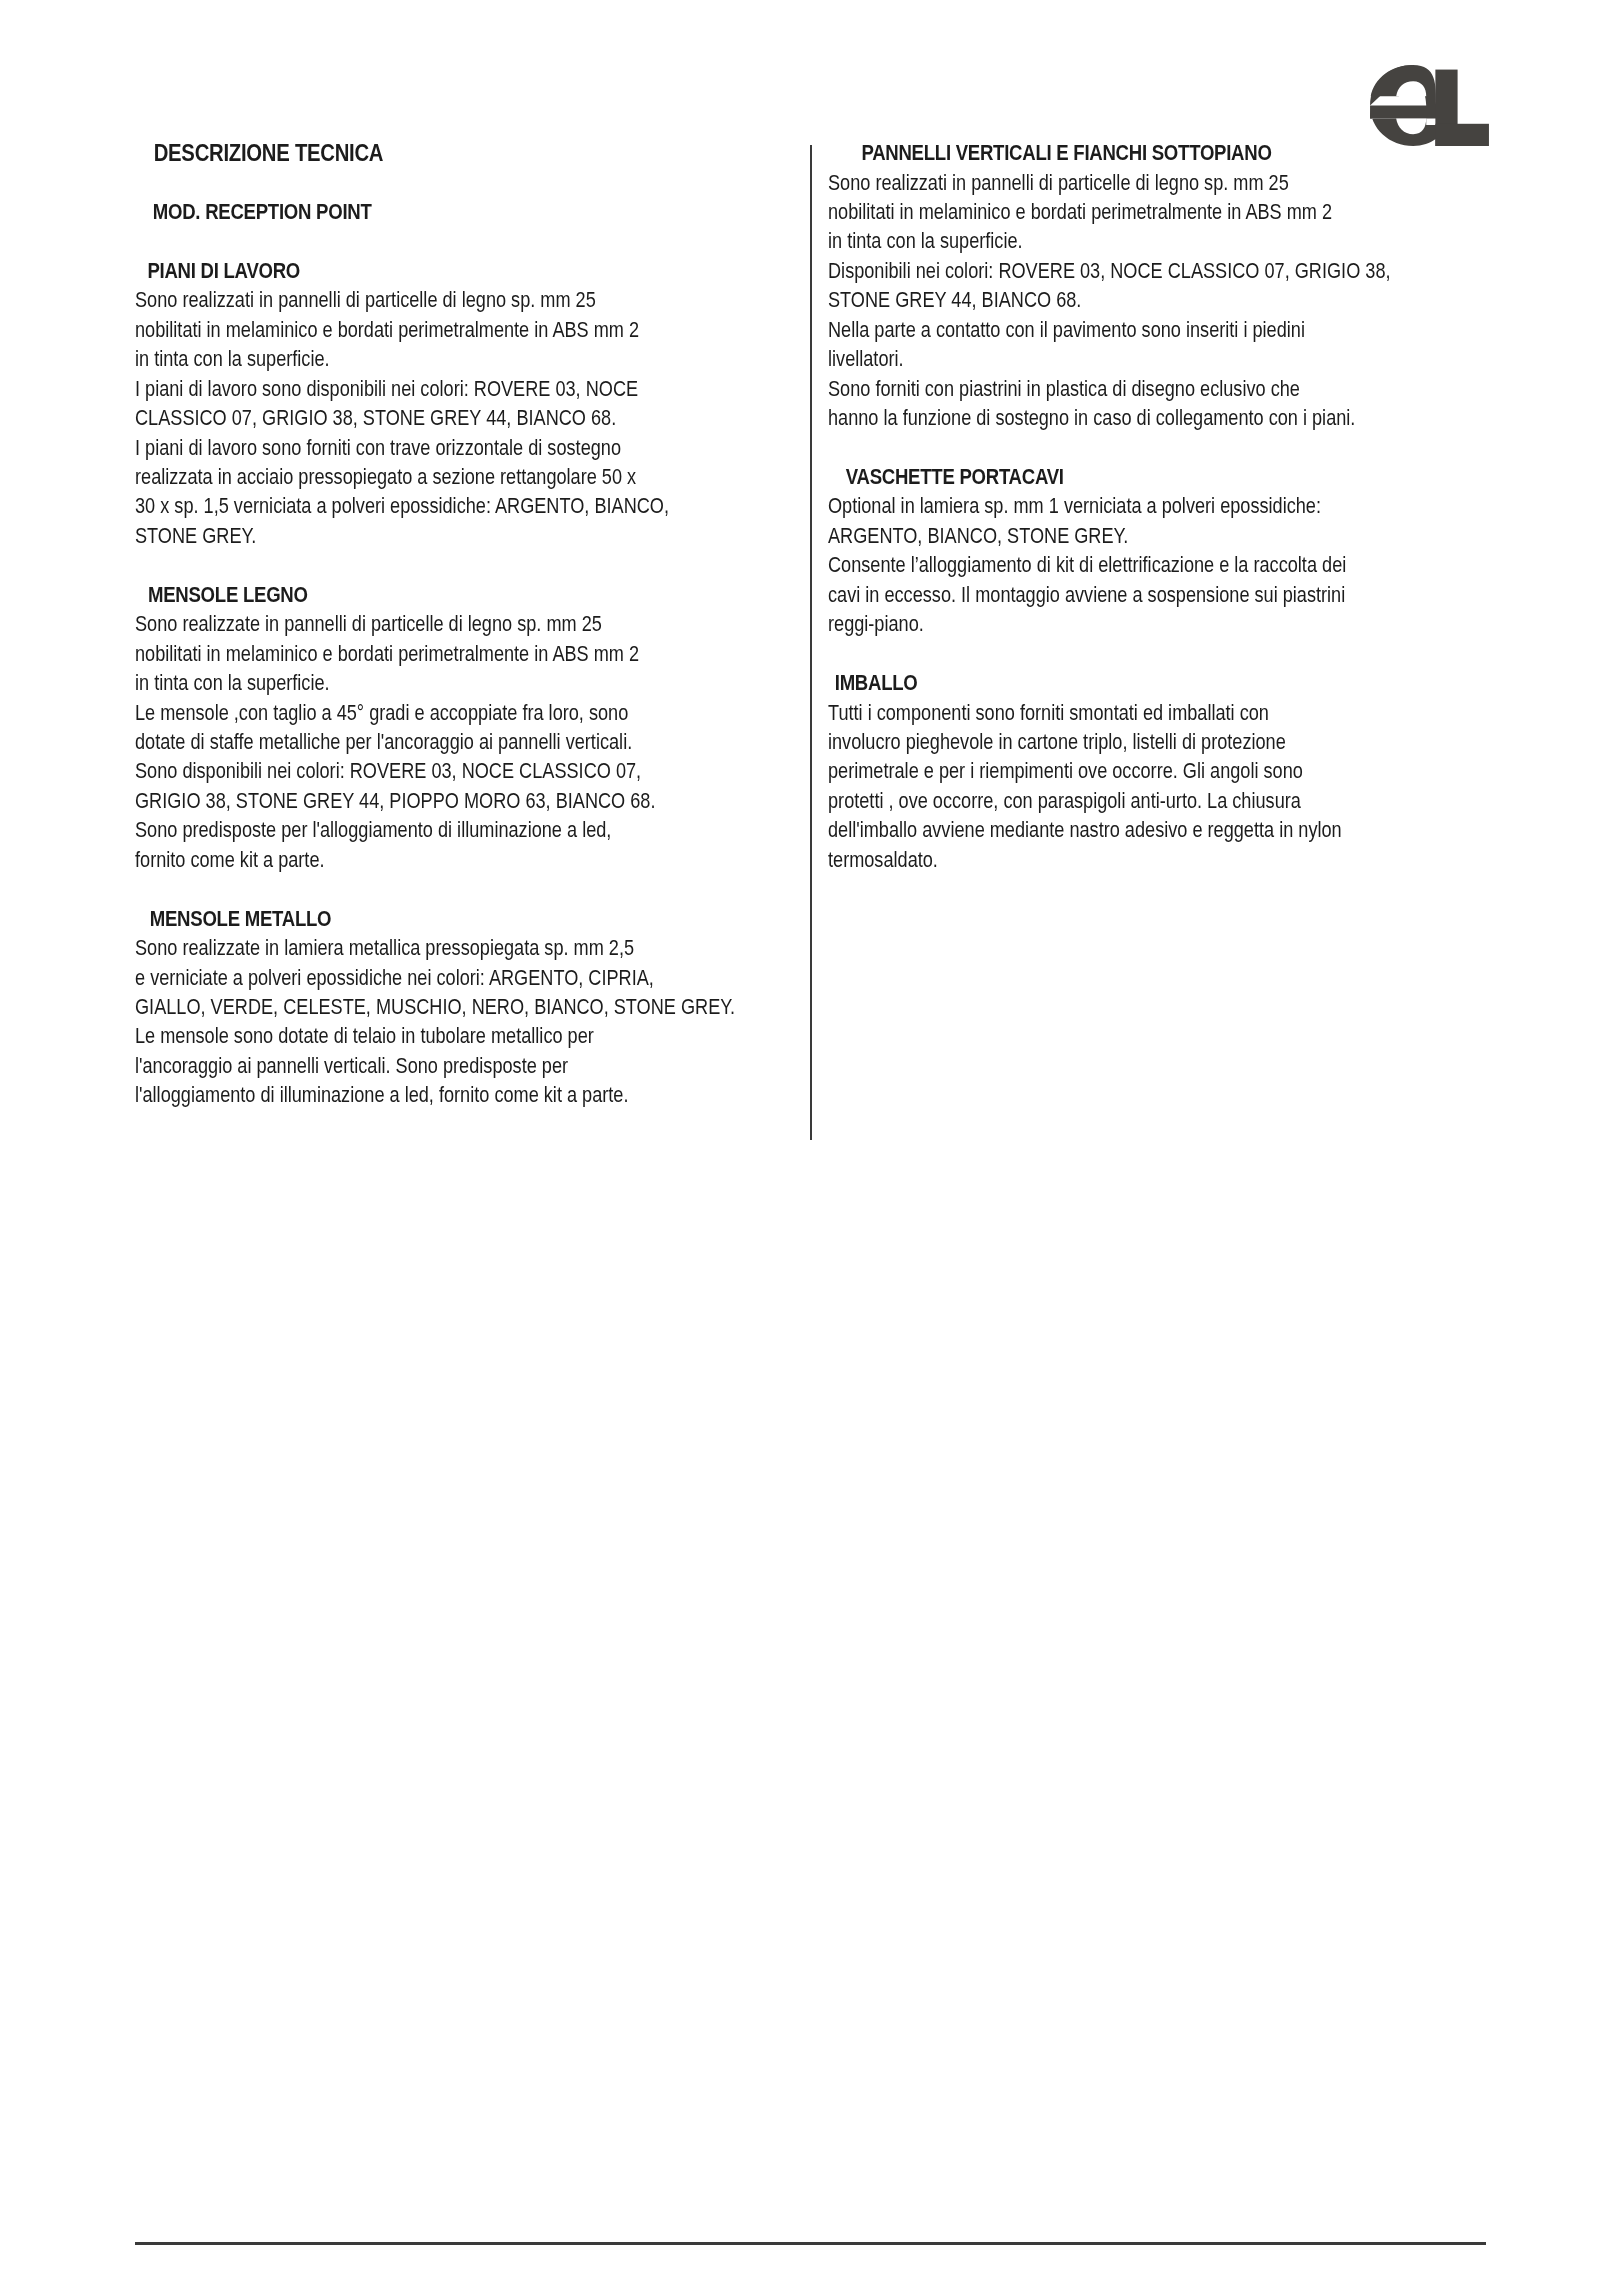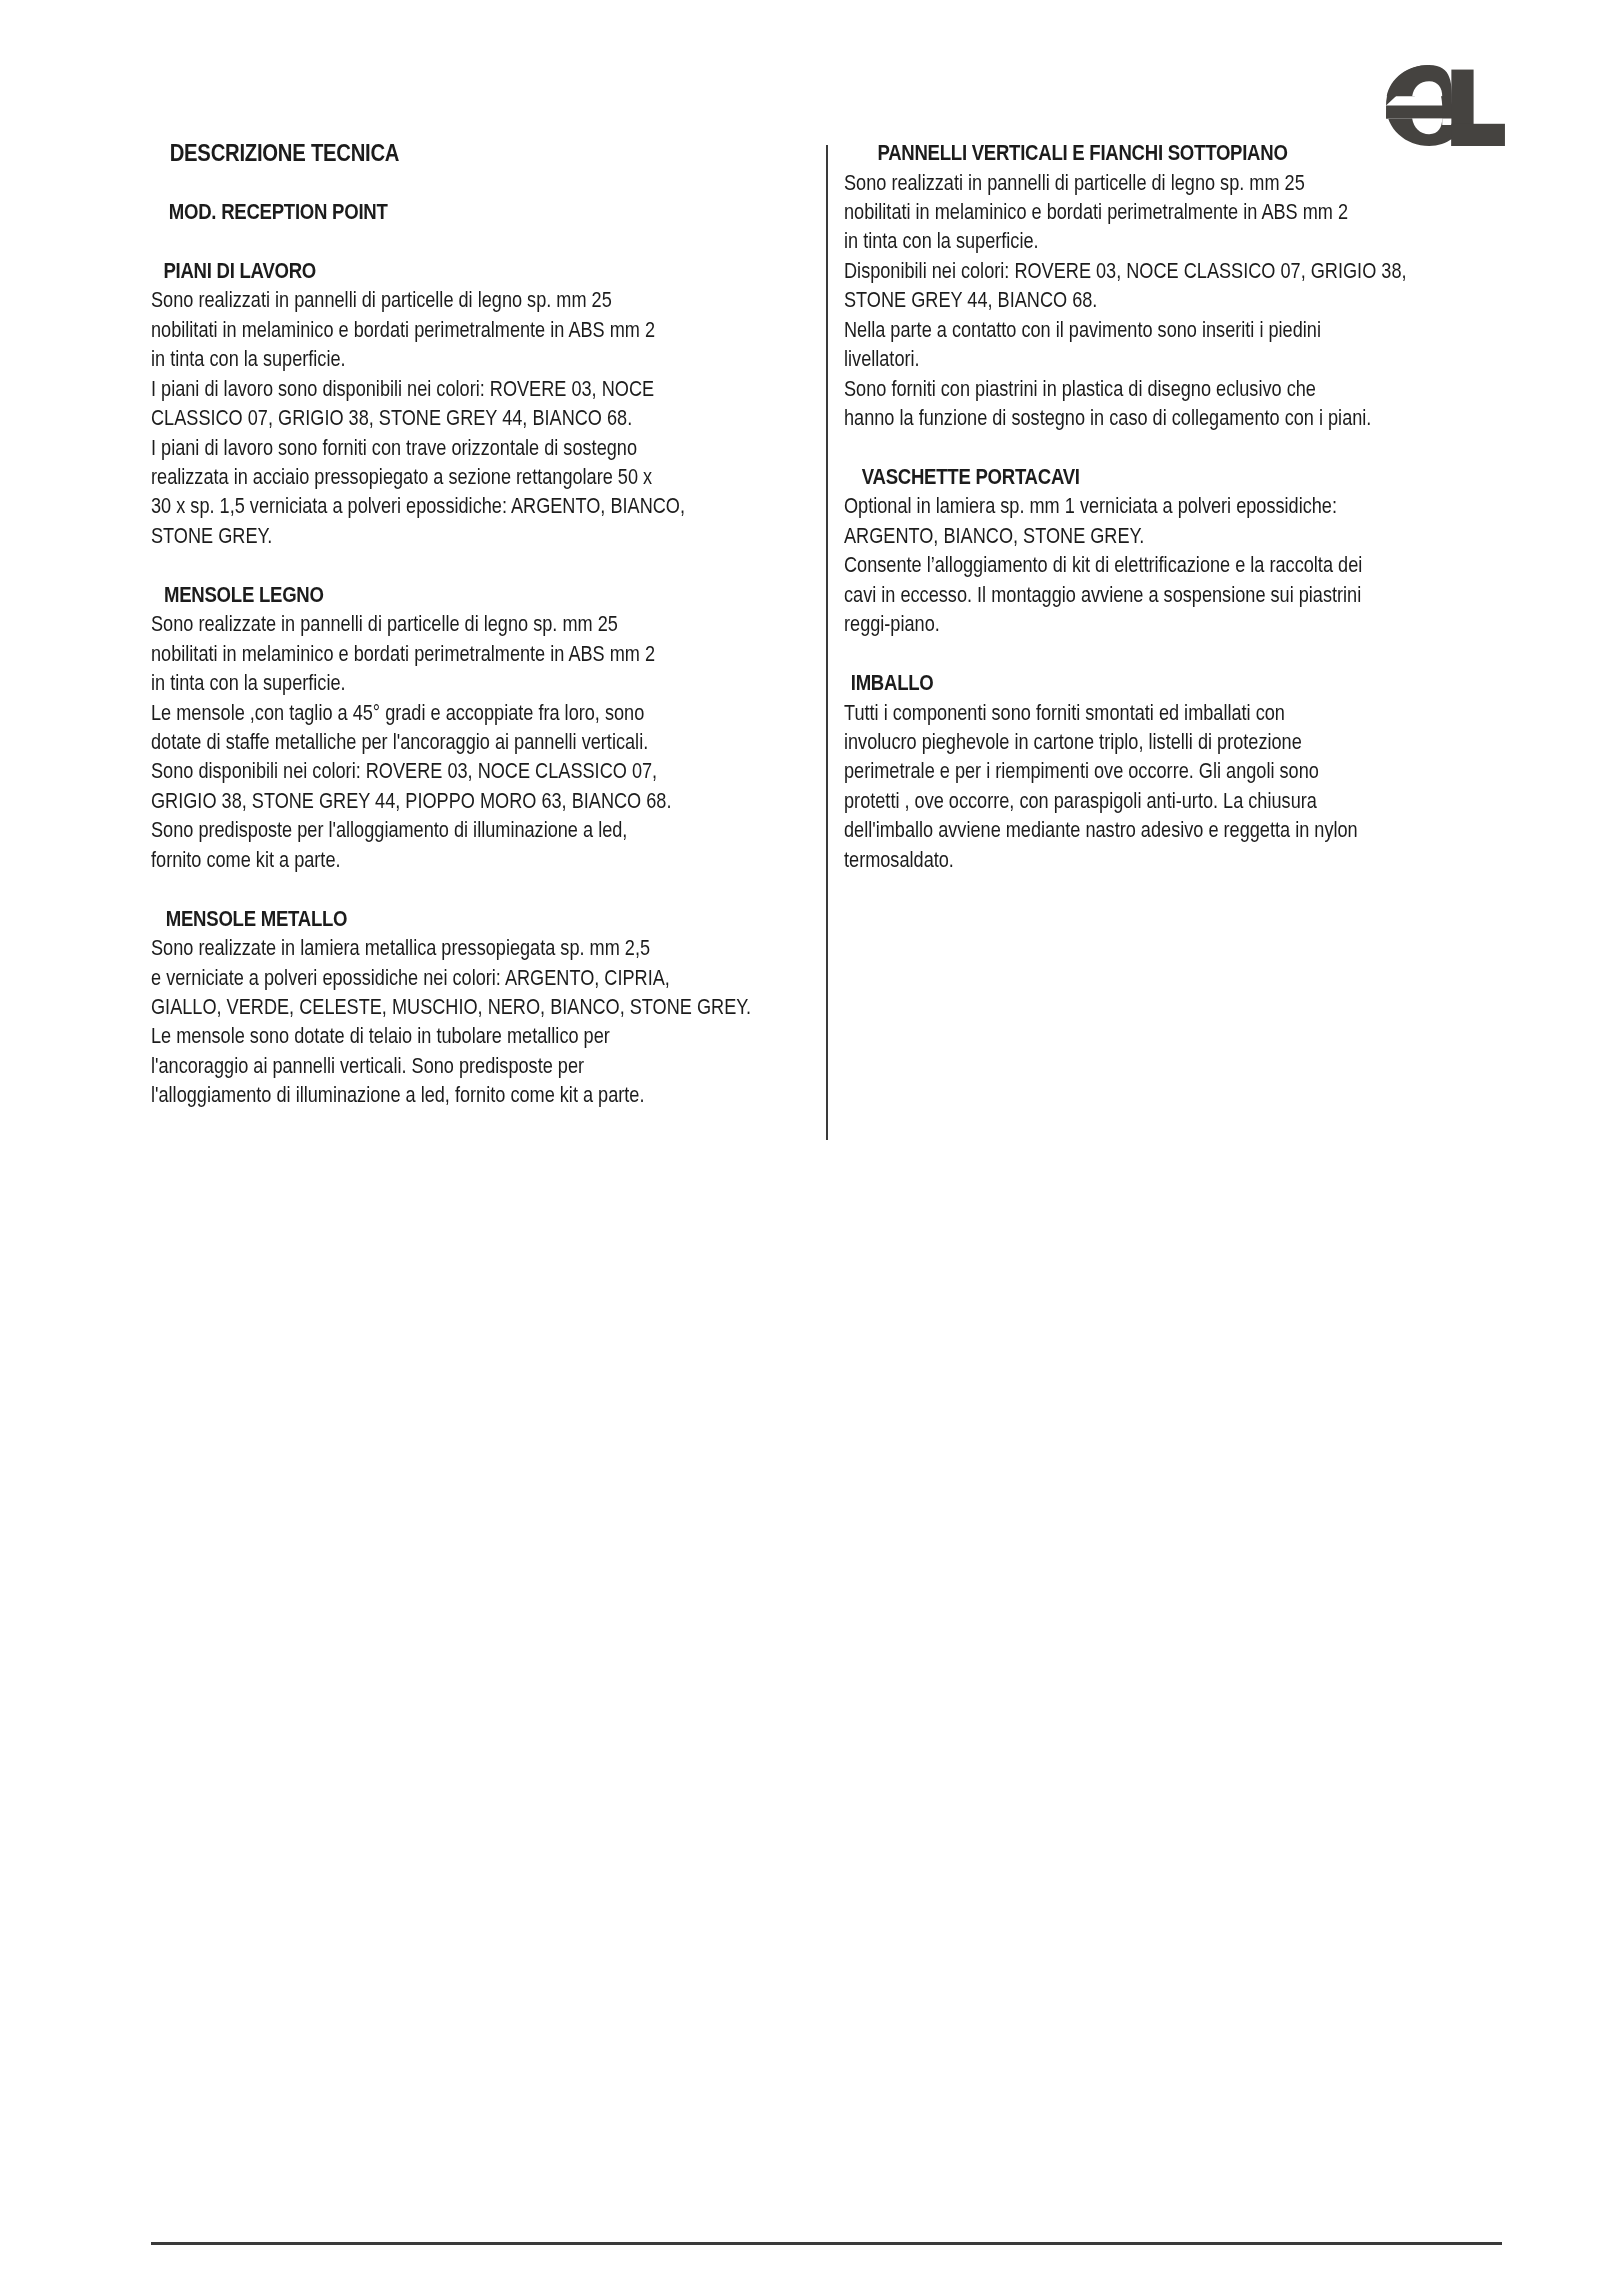--- a/index.html
+++ b/index.html
@@ -10,21 +10,21 @@
     body {
       width: 1623px;
       height: 2295px;
       position: relative;
       overflow: hidden;
       font-family: "Liberation Sans", "DejaVu Sans", sans-serif;
       color: #1c1c1c;
     }
     .page {
       position: absolute;
-      left: 16px; top: 0;
+      left: 0; top: 0;
       width: 1530px;
       height: 2295px;
     }
     
     .logo {
       position: absolute;
       left: 1370px;
       top: 65px;
       width: 119px;
       height: 81px;

